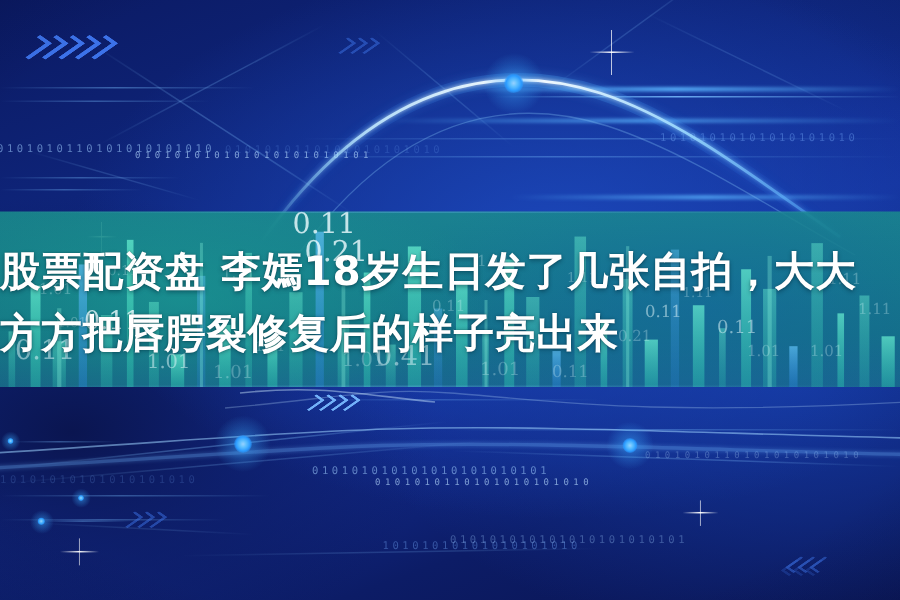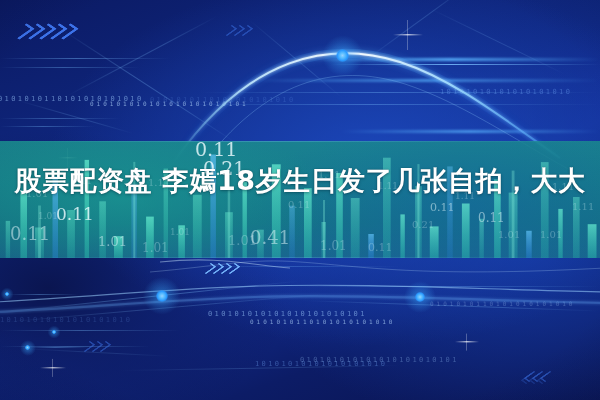--- a/index.html
+++ b/index.html
@@ -156,21 +156,20 @@
     white-space: nowrap;
   }
   .num.bright { color: rgba(240,252,255,0.80); }
   .num.faint  { color: rgba(215,245,250,0.30); }
 
   
   .headline {
     position: absolute;
     left: 0;
     width: 600px;
-    text-align: center;
     color: #ffffff;
     font-weight: bold;
     font-family: "DejaVu Sans", "Liberation Sans", sans-serif;
     letter-spacing: 0.5px;
     text-shadow:
       0 0 1px rgba(0,0,0,0.35),
       0 1px 3px rgba(0,40,60,0.45);
     white-space: nowrap;
     user-select: none;
   }
@@ -405,14 +404,15 @@
     <div class="num faint" style="left:142px; top:100px; font-size:12px;">1.01</div>
     <div class="num faint" style="left:368px; top:100px; font-size:11px;">0.11</div>
   </div>
 
   <div class="streak dim" style="left:0; top:141px; width:600px; opacity:.35;"></div>
   <div class="streak dim" style="left:0; top:257px; width:600px; opacity:.3;"></div>
 
   <div class="bg-vignette"></div>
 
   <div class="headline line1">股票配资盘 李嫣18岁生日发了几张自拍，大大</div>
+  <div class="headline line2">方方把唇腭裂修复后的样子亮出来</div>
 
 </div>
 
 </body></html>

